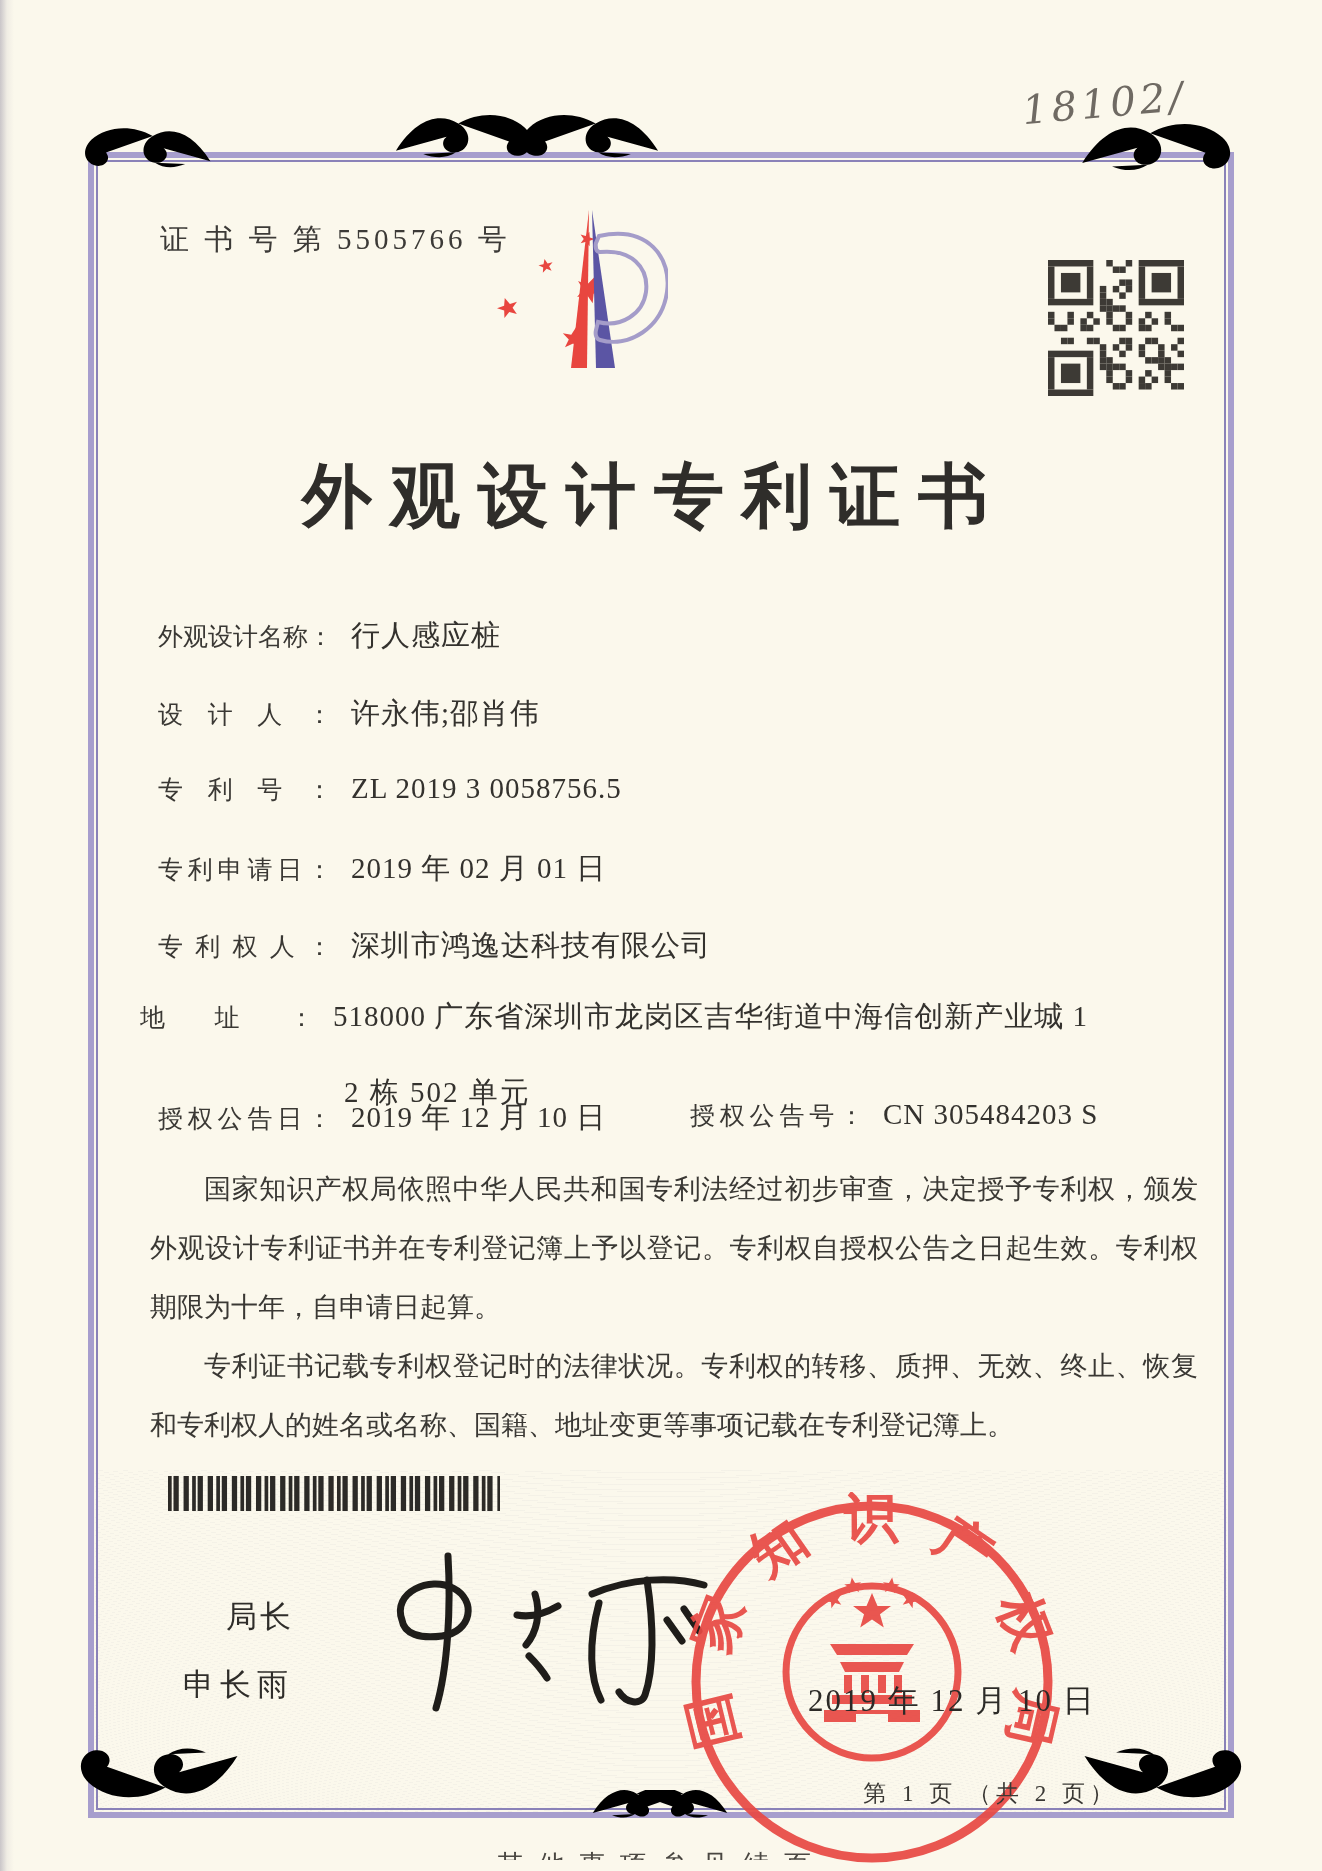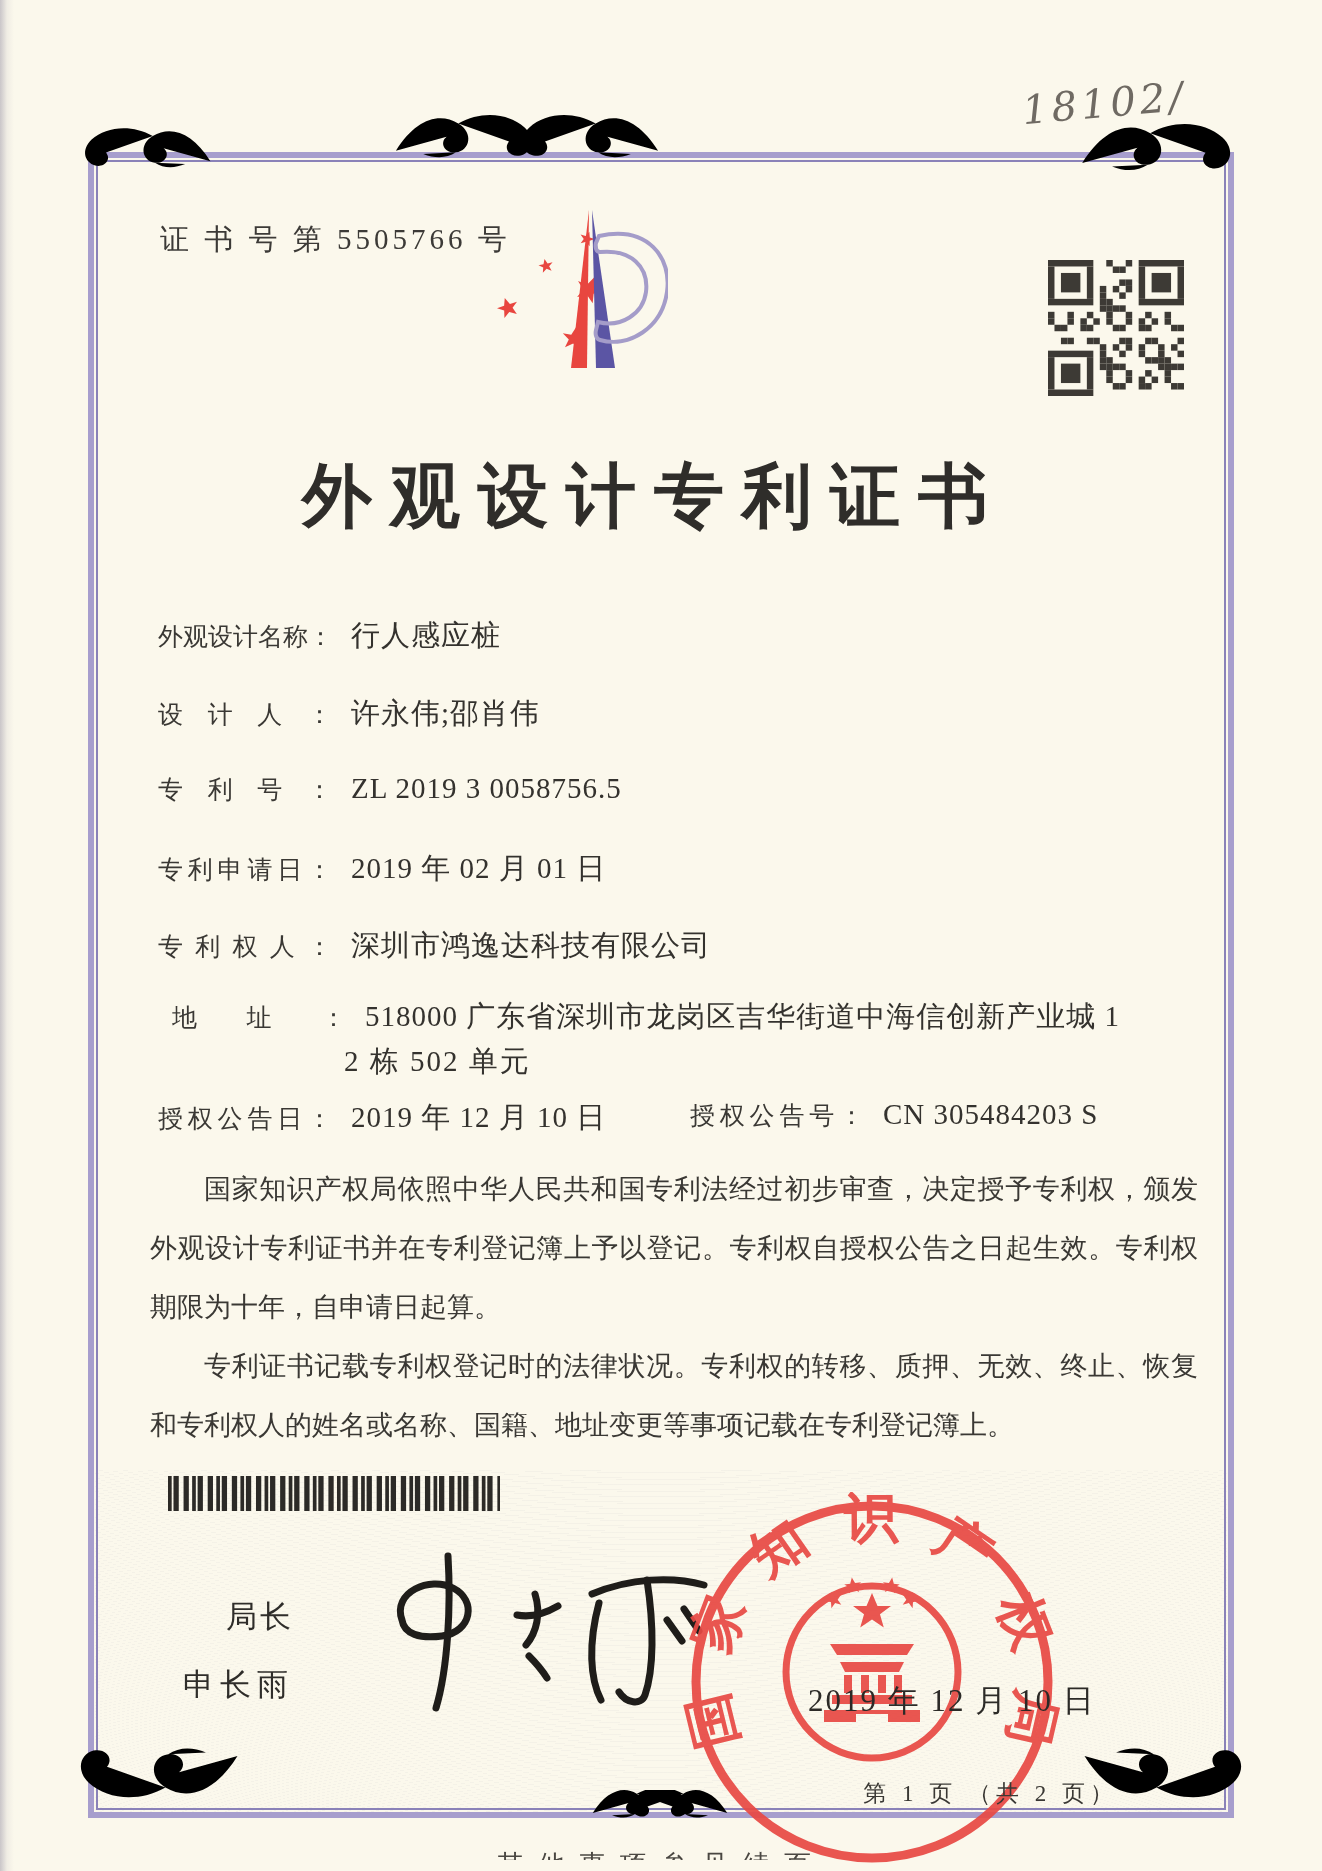--- a/index.html
+++ b/index.html
@@ -27,21 +27,21 @@
   .frame-inner{position:absolute;inset:2px;border:2px solid #8a82b8;}
   .ornament{position:absolute;pointer-events:none;}
   .ornament path{stroke:#a49cc9;stroke-width:4;fill:none;stroke-linecap:round;}
   .cert-number{position:absolute;left:160px;top:220px;font-size:29px;letter-spacing:4px;color:#3c3a37;white-space:nowrap;}
   .title{position:absolute;left:0;top:450px;width:1308px;text-align:center;
     font-size:70px;font-weight:bold;letter-spacing:18px;color:#2f2d2a;white-space:nowrap;}
   .field{position:absolute;white-space:nowrap;}
   .field .lab{display:inline-block;width:174px;font-size:25px;color:#3a3834;
     text-align:justify;text-align-last:justify;}
   .field .val{font-size:29px;margin-left:19px;color:#34322e;letter-spacing:1px;}
-  .addr2{position:absolute;left:344px;top:1042px;font-size:29px;letter-spacing:2px;color:#34322e;}
+  .addr2{position:absolute;left:344px;top:1073px;font-size:29px;letter-spacing:2px;color:#34322e;}
   .body-text{position:absolute;left:150px;top:1160px;width:1048px;
     font-size:27px;line-height:59px;text-align:justify;color:#3a3834;}
   .body-text p{margin:0;text-indent:2em;}
   .barcode{position:absolute;left:168px;top:1476px;width:332px;height:35px;}
   .officer{position:absolute;left:163px;top:1596px;font-size:31px;color:#2f2d2a;letter-spacing:3px;text-align:right;}
   .officer .name{display:block;margin-top:26px;letter-spacing:6px;margin-left:20px;}
   .signature{position:absolute;left:330px;top:1536px;}
   .seal{position:absolute;left:682px;top:1492px;opacity:.93;}
   .seal-date{position:absolute;left:808px;top:1680px;font-size:31px;letter-spacing:2px;color:#2c2a27;z-index:6;white-space:nowrap;}
   .page-footer{position:absolute;left:0;top:1778px;width:1118px;text-align:right;
@@ -233,21 +233,21 @@
   </div>
   <div class="field" style="left:158px;top:772px">
     <span class="lab">专利号：</span><span class="val">ZL 2019 3 0058756.5</span>
   </div>
   <div class="field" style="left:158px;top:849px">
     <span class="lab">专利申请日：</span><span class="val">2019 年 02 月 01 日</span>
   </div>
   <div class="field" style="left:158px;top:926px">
     <span class="lab">专利权人：</span><span class="val">深圳市鸿逸达科技有限公司</span>
   </div>
-  <div class="field" style="left:172px;top:997px">
+  <div class="field" style="left:140px;top:997px">
     <span class="lab">地址：</span><span class="val">518000 广东省深圳市龙岗区吉华街道中海信创新产业城 1</span>
   </div>
   <div class="addr2">2 栋 502 单元</div>
   <div class="field" style="left:158px;top:1098px">
     <span class="lab">授权公告日：</span><span class="val">2019 年 12 月 10 日</span>
   </div>
   <div class="field" style="left:690px;top:1098px">
     <span class="lab">授权公告号：</span><span class="val">CN 305484203 S</span>
   </div>
 

